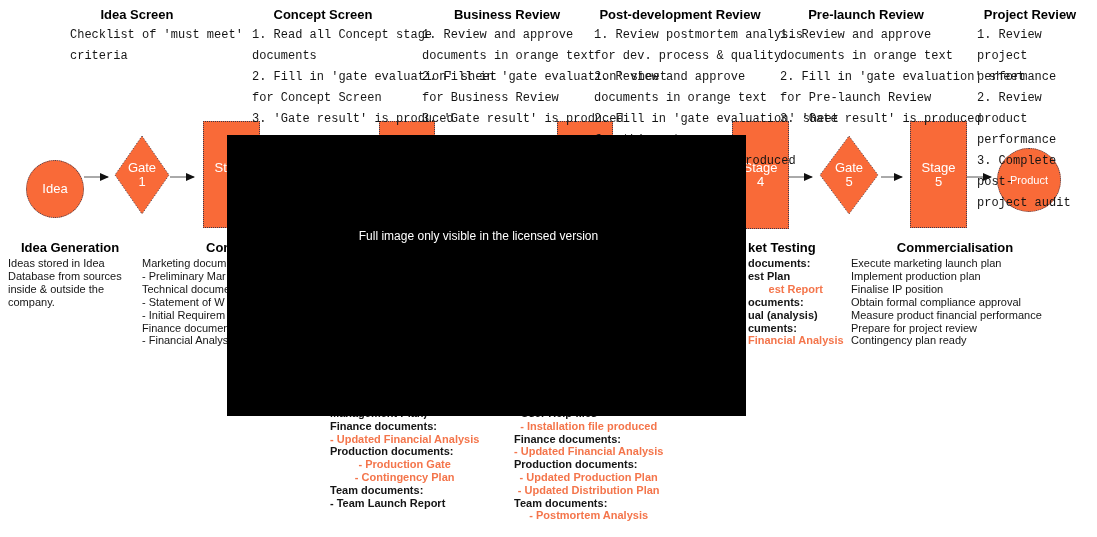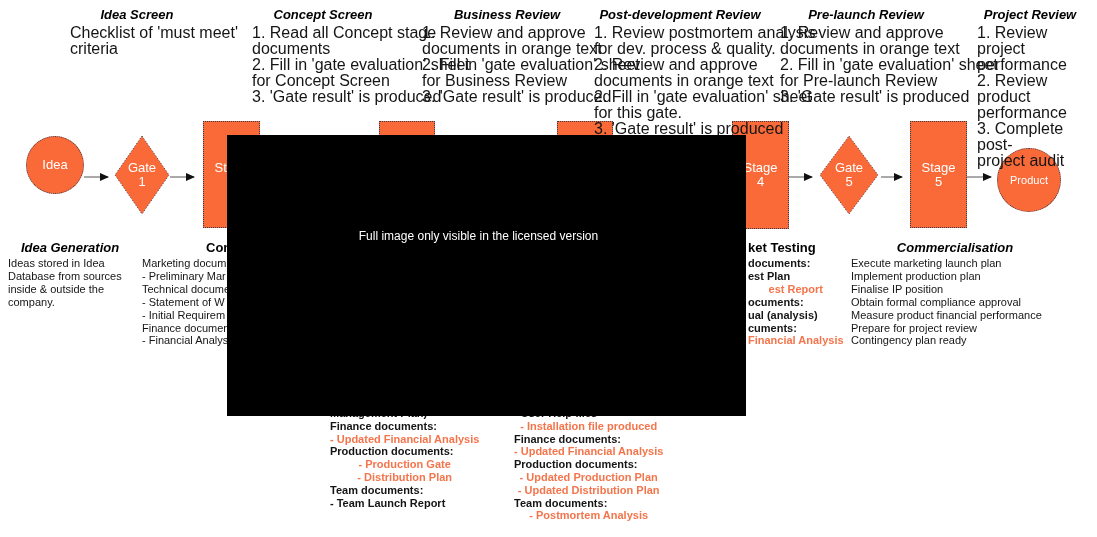--- a/index.html
+++ b/index.html
@@ -2,22 +2,22 @@
 <html><head>
 <meta charset="utf-8">
 <style>
   html,body{margin:0;padding:0;}
   body{
     width:1097px;height:537px;position:relative;background:#ffffff;
     font-family:"Liberation Sans",sans-serif;color:#111;overflow:hidden;
   }
   .abs{position:absolute;}
   .title{font-weight:bold;font-size:13px;color:#000;white-space:nowrap;z-index:3;}
-  .title.center{transform:translateX(-50%);font-style:italic;}
-  .body-text{font-size:16px;color:#151515;line-height:16px;white-space:pre-line;z-index:3;}
+  .title.center{transform:translateX(-50%);}
+  .body-text{font-size:12px;color:#151515;line-height:21px;white-space:pre-line;z-index:3;font-family:Liberation Mono, monospace;}
   .sec-text{font-size:11px;color:#151515;line-height:12.9px;white-space:pre-line;z-index:3;}
   .doc-col{font-size:11px;line-height:12.8px;color:#151515;white-space:nowrap;z-index:3;font-weight:bold;}
   .doc-col .orange, .orange{color:#F4754B;text-align:center;}
   
   .shape{position:absolute;display:flex;align-items:center;justify-content:center;z-index:2;}
   .shape .label{color:#fff;font-size:13px;line-height:14px;text-align:center;white-space:pre-line;z-index:2;}
   .circle{background:#F96A38;border:1px dotted #3a3a4d;border-radius:50%;}
   .rect{background:#F96A38;border:1px dotted #3a3a4d;}
   .diamond svg{position:absolute;left:0;top:0;}
   .arrow-layer{position:absolute;left:0;top:0;z-index:1;}
@@ -76,21 +76,21 @@
 3. 'Gate result' is produced</div>
 
 <div class="abs title center" style="left:1030px;top:7px">Project Review</div>
 <div class="abs body-text" style="left:977px;top:25px">1. Review project
 performance
 2. Review product
 performance
 3. Complete post-
 project audit</div>
 
-<div class="shape circle" style="left:26px;top:136px;width:56px;height:56px">
+<div class="shape circle" style="left:26px;top:160px;width:56px;height:56px">
   <div class="label">Idea</div>
 </div>
 
 <div class="shape diamond" style="left:114px;top:135px;width:56px;height:80px">
   <svg width="56" height="80">
     <polygon points="28,1 55,40 28,79 1,40" fill="#F96A38" stroke="#3a3a4d" stroke-width="1" stroke-dasharray="1,2"></polygon>
   </svg>
   <div class="label">Gate
 1</div>
 </div>
@@ -160,21 +160,21 @@
 Measure product financial performance
 Prepare for project review
 Contingency plan ready</div>
 
 <div class="abs doc-col" style="left:330px;top:407px">
     <div>Management Plan)</div>
     <div>Finance documents:</div>
     <div class="orange">- Updated Financial Analysis</div>
     <div>Production documents:</div>
     <div class="orange">- Production Gate</div>
-    <div class="orange">- Distribution Plan</div>
+    <div class="orange">- Contingency Plan</div>
     <div>Team documents:</div>
     <div>- Team Launch Report</div>
   </div>
 <div class="abs doc-col" style="left:514px;top:407px">
     <div>- User Help files</div>
     <div class="orange">- Installation file produced</div>
     <div>Finance documents:</div>
     <div class="orange">- Updated Financial Analysis</div>
     <div>Production documents:</div>
     <div class="orange">- Updated Production Plan</div>

